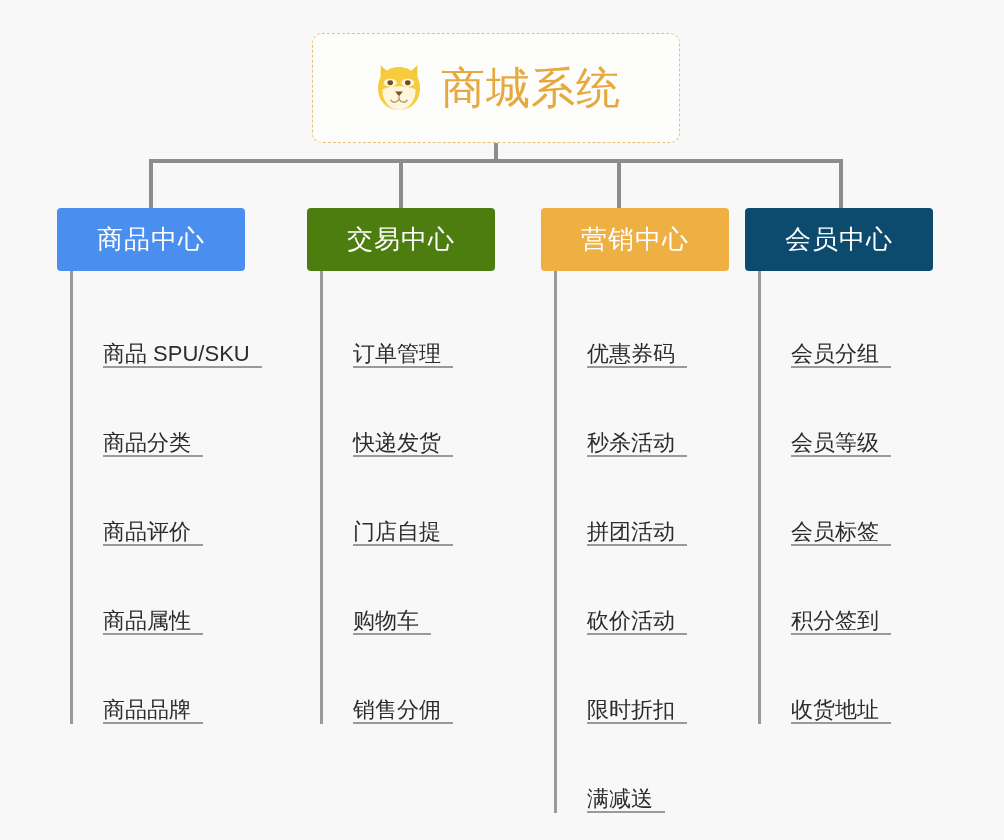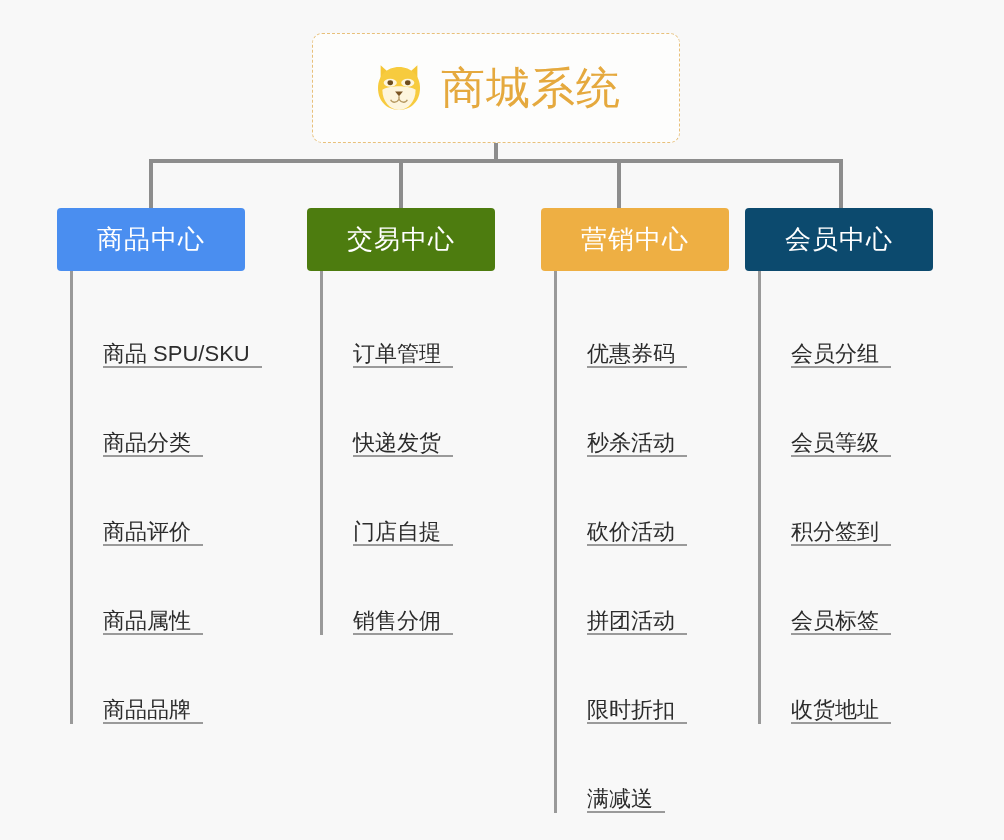--- a/index.html
+++ b/index.html
@@ -179,41 +179,44 @@
       <div class="leaf-item">
           <span class="leaf-label">订单管理</span>
         </div>
       <div class="leaf-item">
           <span class="leaf-label">快递发货</span>
         </div>
       <div class="leaf-item">
           <span class="leaf-label">门店自提</span>
         </div>
       <div class="leaf-item">
+          <span class="leaf-label">购物车</span>
+        </div>
+      <div class="leaf-item">
           <span class="leaf-label">销售分佣</span>
         </div>
     </div>
   </div>
 
   <div class="column" style="left:541px;">
     <div class="cat-header" style="background-color: rgb(238, 175, 67);">
       <span>营销中心</span>
     </div>
     <div class="leaf-list">
       <div class="leaf-item">
           <span class="leaf-label">优惠券码</span>
         </div>
       <div class="leaf-item">
           <span class="leaf-label">秒杀活动</span>
         </div>
       <div class="leaf-item">
+          <span class="leaf-label">拼团活动</span>
+        </div>
+      <div class="leaf-item">
           <span class="leaf-label">砍价活动</span>
-        </div>
-      <div class="leaf-item">
-          <span class="leaf-label">拼团活动</span>
         </div>
       <div class="leaf-item">
           <span class="leaf-label">限时折扣</span>
         </div>
       <div class="leaf-item">
           <span class="leaf-label">满减送</span>
         </div>
     </div>
   </div>
 
@@ -222,24 +225,24 @@
       <span>会员中心</span>
     </div>
     <div class="leaf-list">
       <div class="leaf-item">
           <span class="leaf-label">会员分组</span>
         </div>
       <div class="leaf-item">
           <span class="leaf-label">会员等级</span>
         </div>
       <div class="leaf-item">
+          <span class="leaf-label">会员标签</span>
+        </div>
+      <div class="leaf-item">
           <span class="leaf-label">积分签到</span>
         </div>
       <div class="leaf-item">
-          <span class="leaf-label">会员标签</span>
-        </div>
-      <div class="leaf-item">
           <span class="leaf-label">收货地址</span>
         </div>
     </div>
   </div>
 
 </div>
 
 </body></html>

